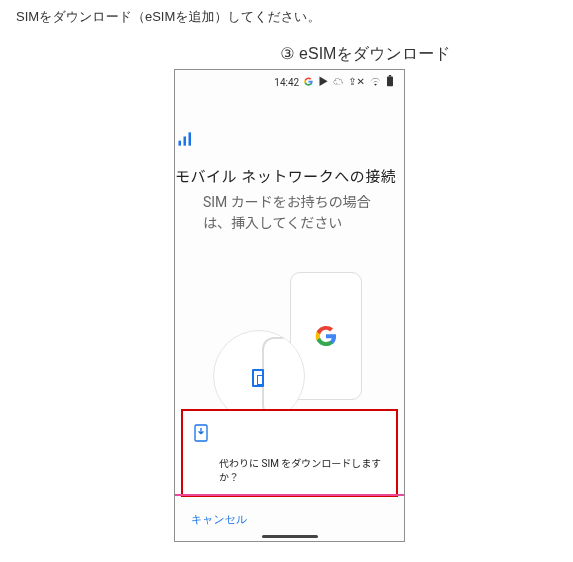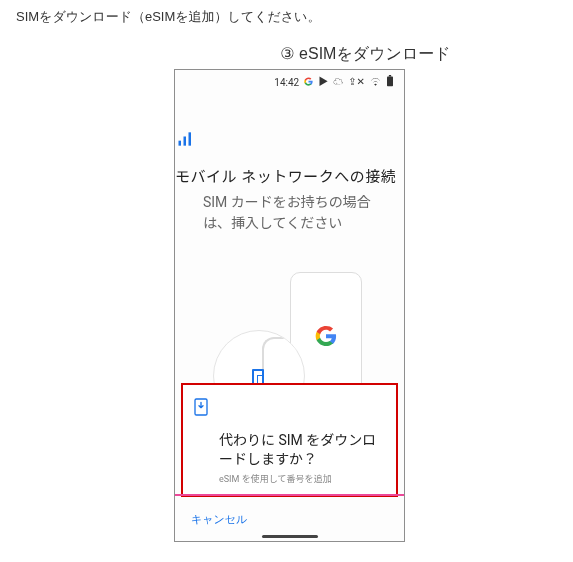--- a/index.html
+++ b/index.html
@@ -100,21 +100,21 @@
     bottom: 44px;
     border: 2px solid #d20000;
     padding: 10px 10px;
     display: flex;
     align-items: flex-start;
     gap: 10px;
     background: #fff;
   }
   .download-icon { color: #1a73e8; flex-shrink: 0; margin-top: 2px; }
   .download-text { text-align: left; }
-  .download-title { font-size: 14px; color: #222; line-height: 1.4; margin-top: 36px; }
+  .download-title { font-size: 10px; color: #222; line-height: 1.4; margin-top: 36px; }
   .download-sub { font-size: 9px; color: #888; margin-top: 2px; }
 
   .cancel-row {
     position: absolute;
     left: 0; right: 0;
     bottom: 0;
     padding: 12px 16px 14px 16px;
     border-top: 2px solid #ec4899;
   }
   .cancel-btn {
@@ -212,21 +212,20 @@
 
     <div class="download-box">
       <span class="download-icon">
         <svg width="16" height="20" viewBox="0 0 24 30">
             <rect x="3" y="3" width="18" height="24" rx="2" fill="none" stroke="#1a73e8" stroke-width="2"></rect>
             <path d="M12 8v8m0 0l-3-3m3 3l3-3" stroke="#1a73e8" stroke-width="2" fill="none" stroke-linecap="round"></path>
           </svg>
       </span>
       <div class="download-text">
         <div class="download-title">代わりに SIM をダウンロードしますか？</div>
-        <div class="download-sub">eSIM を使用して番号を追加</div>
       </div>
     </div>
 
     <div class="cancel-row">
       <button class="cancel-btn">キャンセル</button>
     </div>
 
     <div class="nav-handle"></div>
   </div>
 </div>

